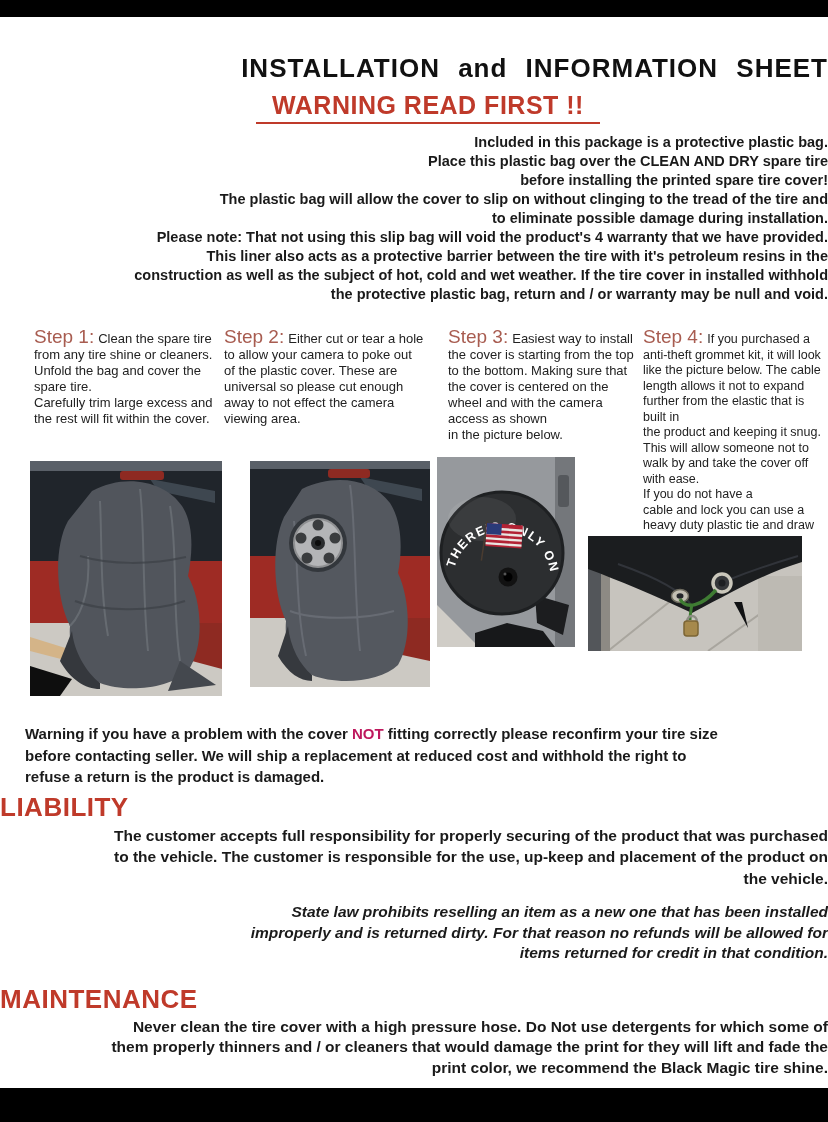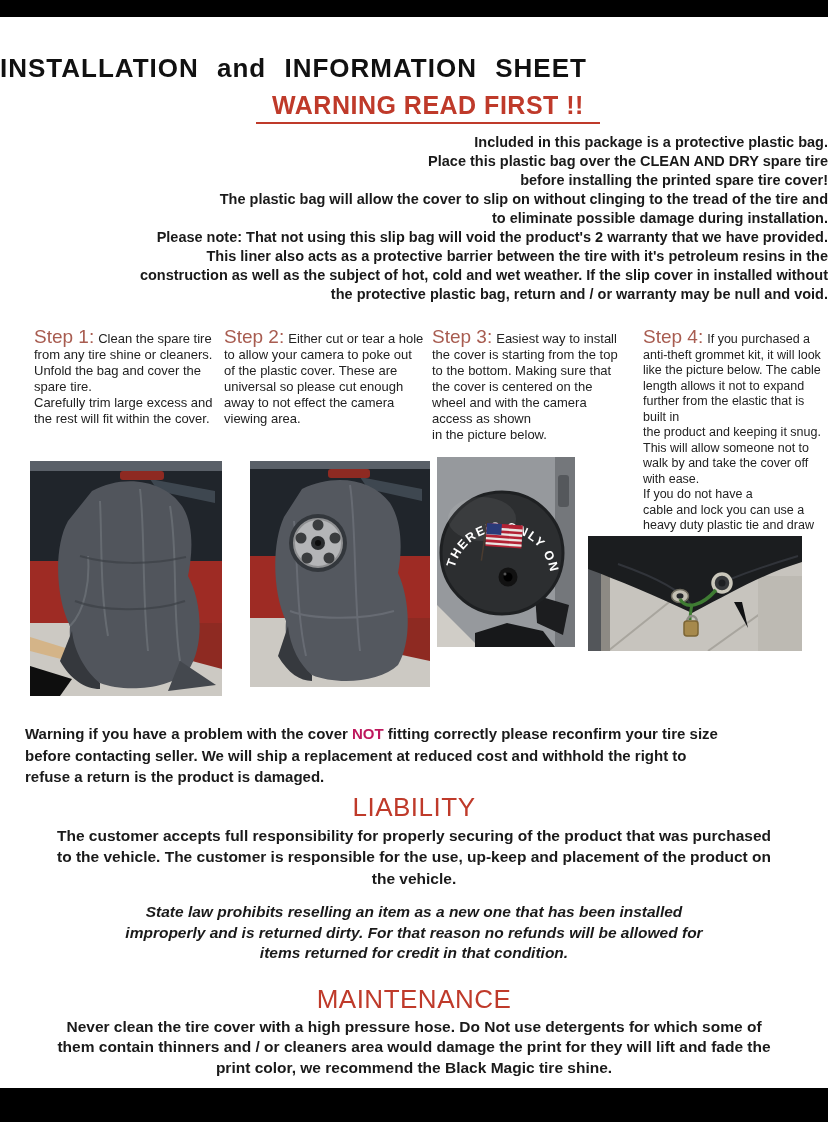--- a/index.html
+++ b/index.html
@@ -7,61 +7,61 @@
   .frame {
     position:relative; width:828px; height:1122px; margin:0 auto;
     background:#ffffff; overflow:hidden;
     font-family:"Liberation Sans", sans-serif; color:#1a1a1a;
   }
   .letterbox { position:absolute; left:0; width:828px; background:#000; }
   .letterbox.top { top:0; height:17px; }
   .letterbox.bottom { bottom:0; height:34px; }
 
   .page-title {
-    margin-top:53px; text-align:left; font-size:26px; font-weight:bold;
+    margin-top:53px; text-align:right; font-size:26px; font-weight:bold;
     letter-spacing:1px; word-spacing:10px; color:#111;
   }
   .warning-heading-wrap { text-align:center; margin-top:7px;padding-left:28px; }
   .warning-heading {
     display:inline-block; font-size:25px; font-weight:bold; color:#bf3a2a;
     padding:0 16px 2px 16px; border-bottom:2px solid #bf3a2a; letter-spacing:0.5px;
   }
   .intro { margin-top:9px; }
   .intro .line {
     text-align:right; font-size:14.5px; font-weight:bold; line-height:19px;
     white-space:nowrap;
   }
 
   .steps-band { position:relative; height:388px; margin-top:23px; }
   .step { position:absolute; top:2px; font-size:13px; line-height:16px; color:#222; }
   .step .step-label { font-size:19px; color:#a85c50; margin-right:4px; }
   .step .step-text { white-space:pre-line; }
   .step1 { left:34px;  width:200px; }
   .step2 { left:224px; width:200px; }
-  .step3 { left:432px; width:197px; }
+  .step3 { left:448px; width:197px; }
   .step4 { left:643px; width:178px; font-size:12.5px; line-height:15.5px; }
   .photo { position:absolute; display:block; }
   .photo1 { left:30px;  top:134px; }
   .photo2 { left:250px; top:134px; }
   .photo3 { left:437px; top:130px; }
   .photo4 { left:588px; top:209px; }
 
   .warning-note {
     margin-top:8px; padding-left:25px; padding-right:16px;
     font-size:15px; font-weight:bold; line-height:21.5px;
   }
   .warning-note .hl { color:#be185d; }
 
   .red-heading {
-    text-align:center; font-size:26px; font-weight:normal; color:#bf3a2a;
+    text-align:left; font-size:26px; font-weight:bold; color:#bf3a2a;
     letter-spacing:0.5px;
   }
   .liability-heading { margin-top:4px; }
   .centered-para .line {
-    text-align:center; font-size:15.5px; font-weight:bold; line-height:21.5px;
+    text-align:right; font-size:15.5px; font-weight:bold; line-height:21.5px;
     white-space:nowrap;
   }
   .liability-para1 { margin-top:2px; }
   .liability-para2 { margin-top:13px;font-style:italic; }
   .liability-para2 .line, .maintenance-para .line { line-height:20.5px; }
   .maintenance-heading { margin-top:20px; }
   .maintenance-para { margin-top:2px; }
 </style>
 </head>
 <body>
@@ -74,23 +74,23 @@
   <div class="warning-heading-wrap">
     <h2 class="warning-heading">WARNING READ FIRST !!</h2>
   </div>
 
   <div class="intro">
     <div class="line">Included in this package is a protective plastic bag.</div>
     <div class="line">Place this plastic bag over the CLEAN AND DRY spare tire</div>
     <div class="line">before installing the printed spare tire cover!</div>
     <div class="line">The plastic bag will allow the cover to slip on without clinging to the tread of the tire and</div>
     <div class="line">to eliminate possible damage during installation.</div>
-    <div class="line">Please note: That not using this slip bag will void the product's 2 warranty that we have provided.</div>
+    <div class="line">Please note: That not using this slip bag will void the product's 4 warranty that we have provided.</div>
     <div class="line">This liner also acts as a protective barrier between the tire with it's petroleum resins in the</div>
-    <div class="line">construction as well as the subject of hot, cold and wet weather.  If the slip cover in installed without</div>
+    <div class="line">construction as well as the subject of hot, cold and wet weather.  If the tire cover in installed withhold</div>
     <div class="line">the protective plastic bag, return and / or warranty may be null and void.</div>
   </div>
 
   <div class="steps-band">
 
     <div class="step step1">
       <span class="step-label">Step 1:</span><span class="step-text">Clean the spare tire from any tire shine or cleaners.
  Unfold the bag and cover the spare tire.
 Carefully trim large excess and the rest will fit within the cover.</span>
     </div>
@@ -215,18 +215,18 @@
   <div class="centered-para liability-para2">
     <div class="line">State law prohibits reselling an item as a new one that has been installed</div>
     <div class="line">improperly and is returned dirty. For that reason no refunds will be allowed for</div>
     <div class="line">items returned for credit in that condition.</div>
   </div>
 
   <h2 class="red-heading maintenance-heading">MAINTENANCE</h2>
 
   <div class="centered-para maintenance-para">
     <div class="line">Never clean the tire cover with a high pressure hose.  Do Not  use detergents for which some of</div>
-    <div class="line">them contain thinners and / or cleaners area would damage the print for they will lift and fade the</div>
+    <div class="line">them properly thinners and / or cleaners that would damage the print for they will lift and fade the</div>
     <div class="line">print color, we recommend the Black Magic tire shine.</div>
   </div>
 
   <div class="letterbox bottom"></div>
 </div>
 
 </body></html>

